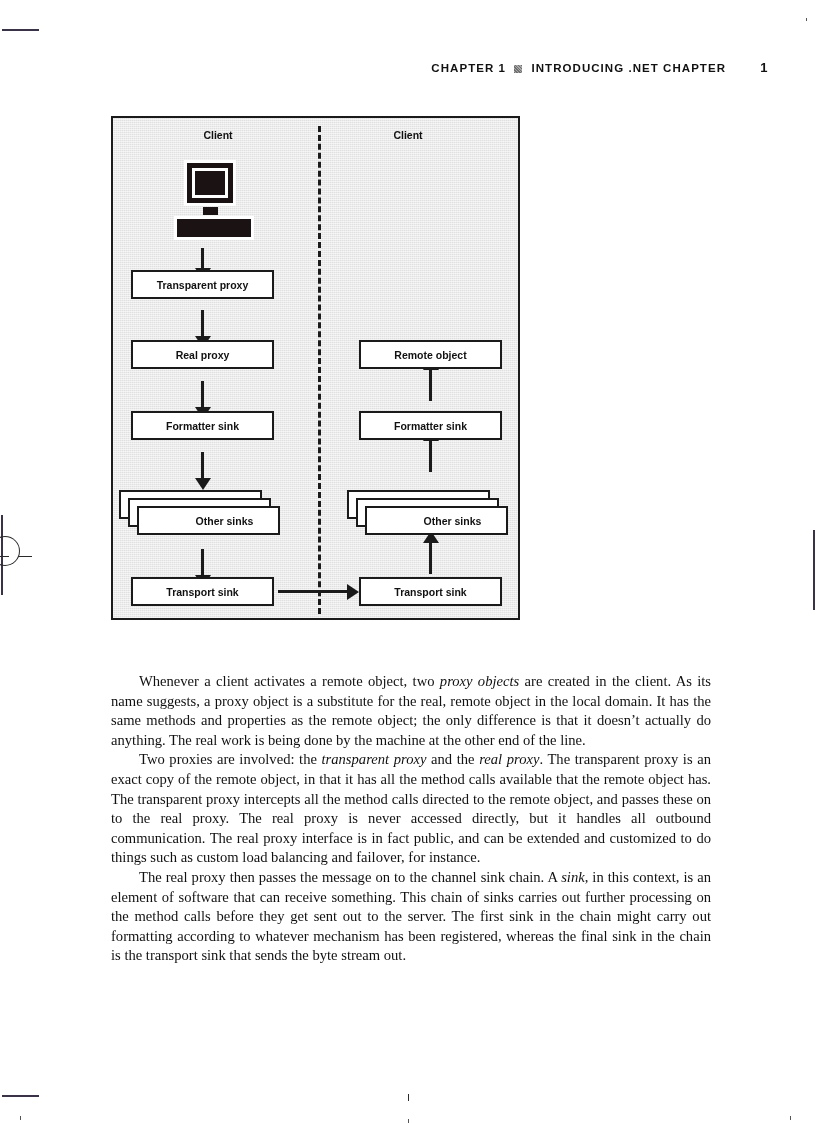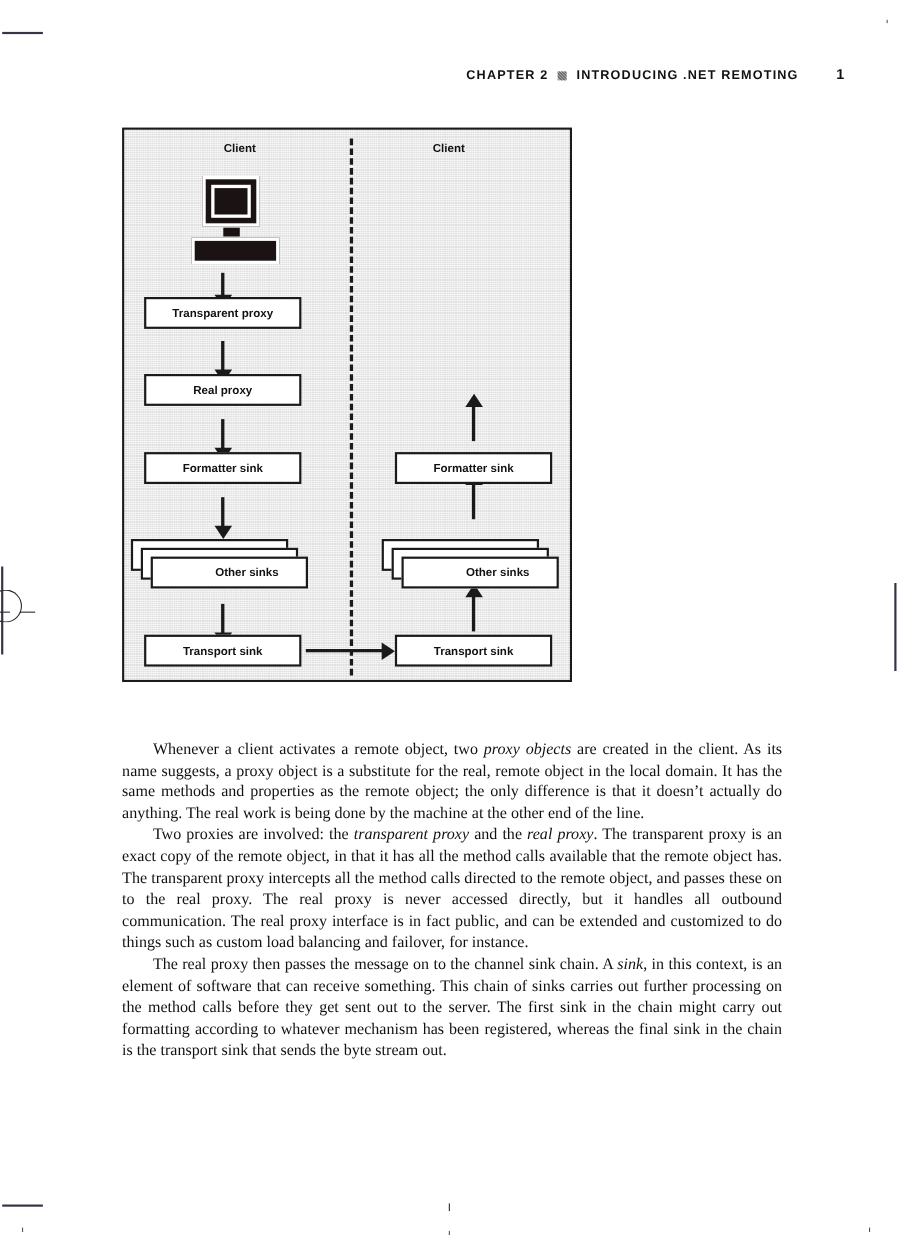--- a/index.html
+++ b/index.html
@@ -307,23 +307,23 @@
 <div class="punch-mark"></div>
 <div class="punch-stem"></div>
 <div class="punch-bar"></div>
 <div class="tick tick-b1"></div>
 <div class="tick tick-b2"></div>
 <div class="tick tick-b3"></div>
 <div class="tick tick-center-bottom"></div>
 <div class="tick tick-tr"></div>
 
 <div class="running-head">
-  <span class="chapter-label">CHAPTER 2</span>
+  <span class="chapter-label">CHAPTER 1</span>
   <span class="head-sep"></span>
-  <span class="chapter-title">INTRODUCING .NET REMOTING</span>
+  <span class="chapter-title">INTRODUCING .NET CHAPTER</span>
   <span class="page-number">1</span>
 </div>
 
 <div class="figure">
 
   <div class="fig-title client">Client</div>
   <div class="fig-title server">Client</div>
 
   <div class="divider"></div>
 
@@ -362,20 +362,23 @@
     <div class="sheet s2"></div>
     <div class="sheet s3">
       <span>Other sinks</span>
     </div>
   </div>
 
   <div class="node node-left" style="top:459px;">
     <span>Transport sink</span>
   </div>
 
+  <div class="node node-right" style="top:222px;">
+    <span>Remote object</span>
+  </div>
   <div class="node node-right" style="top:293px;">
     <span>Formatter sink</span>
   </div>
 
   <div class="stack stack-right">
     <div class="sheet s1"></div>
     <div class="sheet s2"></div>
     <div class="sheet s3">
       <span>Other sinks</span>
     </div>

